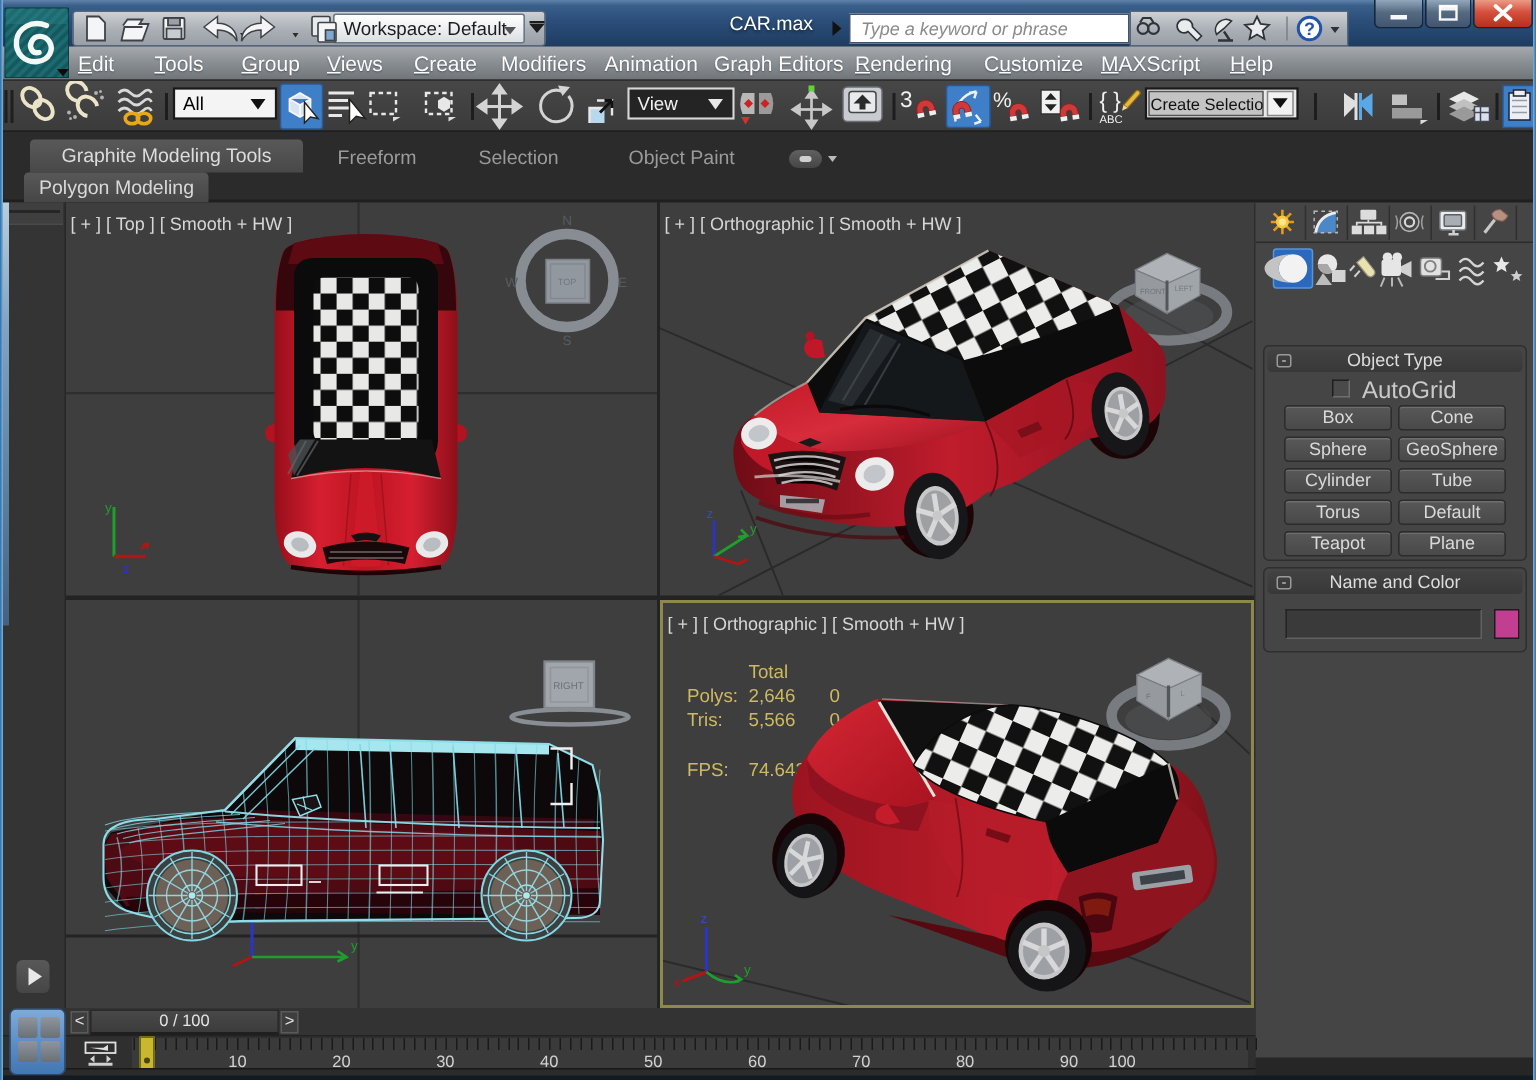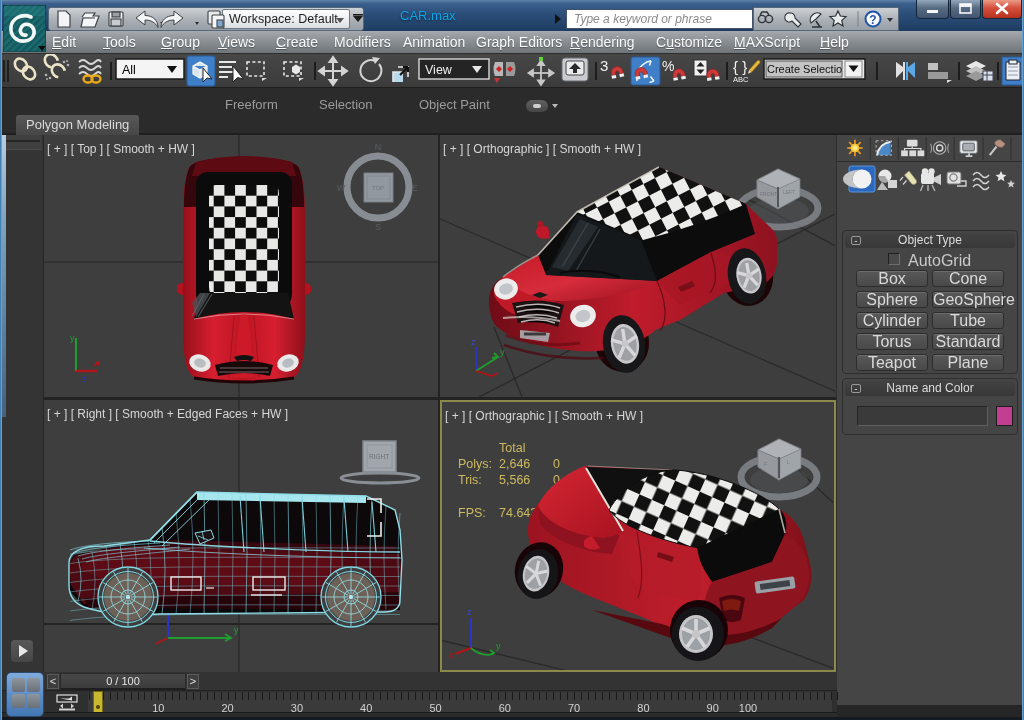--- a/index.html
+++ b/index.html
@@ -4,21 +4,21 @@
 <style>
 *{margin:0;padding:0;box-sizing:border-box;}
 html,body{width:1024px;height:720px;overflow:hidden;background:#262626;}
 body{font-family:"Liberation Sans",sans-serif;position:relative;}
 .abs{position:absolute;}
 
 #titlebar{left:0;top:0;width:1024px;height:31px;background:linear-gradient(#5f83a9 0%,#3a5f8b 12%,#2b4e79 45%,#24456d 72%,#1e3c61 100%);}
 #qbar{left:48px;top:7px;width:316px;height:24px;background:linear-gradient(#cdd1d5,#a9afb5 55%,#999fa6);border:1px solid #55657a;border-radius:3px;}
 #wsbox{left:222px;top:9px;width:128px;height:20px;background:linear-gradient(#ffffff,#dcdfe2);border:1px solid #6b7784;border-radius:2px;font-size:12.5px;color:#1c1c1c;line-height:18px;padding-left:6px;}
 #wsbox:after{content:"";position:absolute;right:5px;top:8px;border:4px solid transparent;border-top:5px solid #555;}
-#title-text{left:400px;top:8px;width:142px;text-align:left;color:#0ea5e9;font-size:13px;text-shadow:0 1px 2px #16283c;}
+#title-text{left:400px;top:8px;width:142px;text-align:right;color:#ffffff;font-size:13px;text-shadow:0 1px 2px #16283c;}
 #searchbox{left:566px;top:9px;width:187px;height:20px;background:#fff;border:1px solid #42536a;font-size:12px;color:#8a8a8a;font-style:italic;line-height:18px;padding-left:7px;}
 #sbar{left:753px;top:7px;width:146px;height:24px;background:linear-gradient(#cdd1d5,#a9afb5 55%,#999fa6);border:1px solid #55657a;}
 .winbtn{top:0;height:19px;border:1px solid #15263a;border-top:none;border-radius:0 0 4px 4px;color:#fff;}
 #btn-min{left:916px;width:33px;background:linear-gradient(#93a7bc,#566a81 45%,#415571);}
 #btn-max{left:950px;width:31px;background:linear-gradient(#93a7bc,#566a81 45%,#415571);}
 #btn-close{left:982px;width:40px;background:linear-gradient(#eb9b85,#d44f3c 45%,#b5311e);}
 
 #menubar{left:0;top:31px;width:1024px;height:23px;background:linear-gradient(#a6aaae,#8b9094 45%,#70757a);border-bottom:1px solid #2e2e2e;}
 .menu{position:absolute;top:3px;color:#fcfcfc;font-size:14px;text-shadow:0 1px 1px #50565c;}
 
@@ -47,21 +47,21 @@
 .vplabel{position:absolute;left:3px;top:7px;color:#d6d6d6;font-size:12px;white-space:nowrap;z-index:5;}
 .vpsvg{position:absolute;left:0;top:0;}
 
 #cmdpanel{left:836px;top:135px;width:188px;height:570px;background:#454545;font-size:12px;color:#cfcfcf;border-left:1px solid #2e2e2e;}
 #cptabs{position:absolute;left:0;top:0;width:188px;height:27px;border-bottom:1px solid #2d2d2d;}
 #stdprim{position:absolute;left:12px;top:65px;width:164px;height:19px;background:linear-gradient(#fdfdfd,#d5d8da);border:1px solid #1d1d1d;color:#000;font-size:13px;line-height:17px;padding-left:5px;}
 #stdprim:after{content:"";position:absolute;right:6px;top:7px;border:5px solid transparent;border-top:6px solid #111;}
 .rollout{position:absolute;left:5px;width:176px;border:1px solid #2e2e2e;border-radius:4px;}
 .rhead{position:relative;margin:2px;height:15px;background:linear-gradient(#424242,#383838);border-radius:3px;text-align:center;color:#dcdcdc;font-size:12px;line-height:15px;}
 .rhead .minus{position:absolute;left:6px;top:3px;width:10px;height:9px;border:1px solid #9a9a9a;border-radius:2px;color:#cfcfcf;font-size:10px;line-height:7px;text-align:center;}
-.obtn{position:absolute;width:72px;height:17px;background:linear-gradient(#585858,#494949);border:1px solid #2c2c2c;box-shadow:inset 0 1px 0 #6e6e6e;border-radius:3px;color:#d9d9d9;font-size:16px;text-align:center;line-height:15px;}
+.obtn{position:absolute;width:72px;height:17px;background:linear-gradient(#585858,#494949);border:1px solid #2c2c2c;box-shadow:inset 0 1px 0 #6e6e6e;border-radius:3px;color:#d9d9d9;font-size:12px;text-align:center;line-height:15px;}
 #agbox{position:absolute;left:45px;top:22px;width:12px;height:12px;background:#4a4a4a;border-top:1px solid #1f1f1f;border-left:1px solid #1f1f1f;border-right:1px solid #6e6e6e;border-bottom:1px solid #6e6e6e;}
 #aglabel{position:absolute;left:65px;top:21px;font-size:16px;color:#c9c9c9;}
 #ncfield{position:absolute;left:14px;top:27px;width:131px;height:20px;background:#3a3a3a;border-top:1px solid #242424;border-left:1px solid #242424;border-right:1px solid #606060;border-bottom:1px solid #606060;}
 #ncswatch{position:absolute;left:153px;top:27px;width:17px;height:20px;background:#c23e90;border:1px solid #1c1c1c;}
 
 #botarea{left:0;top:672px;width:1024px;height:48px;background:transparent;}
 #rowA{position:absolute;left:0;top:0;width:837px;height:19px;background:#333333;border-bottom:1px solid #222;}
 #layoutbtn{position:absolute;left:6px;top:0;width:38px;height:45px;background:linear-gradient(#7fabdb,#5b8cc4 55%,#4377b3);border-radius:5px;border:1px solid #2d4a68;z-index:3;}
 .pane{position:absolute;width:13px;height:14px;background:linear-gradient(#8f959d,#697078);border-radius:2px;}
 #tsl-l{position:absolute;left:47px;top:2px;width:12px;height:15px;background:#3e3e3e;border:1px solid #5a5a5a;color:#e0e0e0;font-size:11px;line-height:13px;text-align:center;}
@@ -327,20 +327,21 @@
  <path d="M1006,8 h14 v18 h-14 z" fill="#ecf0f4" stroke="#223"></path>
  <rect x="1009" y="6" width="8" height="4" fill="#ecf0f4" stroke="#223"></rect>
  <g stroke="#99a" stroke-width="1">
         <line x1="1008" y1="13" x2="1018" y2="13"></line>
         <line x1="1008" y1="17" x2="1018" y2="17"></line>
         <line x1="1008" y1="21" x2="1018" y2="21"></line>
       </g>
 </svg>
 </div>
 <div class="abs" id="ribbon">
+<span class="rtab active" style="left:20px;top:5px;width:182px;height:22px;text-align:center;padding-top:3px;">Graphite Modeling Tools</span>
 <span class="rtab" style="left:225px;top:9px;">Freeform</span>
 <span class="rtab" style="left:319px;top:9px;text-align:right;">Selection</span>
 <span class="rtab" style="left:419px;top:9px;">Object Paint</span>
 <span class="abs" id="rpill"></span>
     <span class="abs" id="rarrow"></span>
 <span class="abs" id="ptab">Polygon Modeling</span>
 </div>
 <div class="abs" id="leftstrip">
     <span id="lstop"></span>
     <span style="position:absolute;left:1px;top:0px;width:5px;height:282px;background:linear-gradient(180deg,#b8cdde,#7fa3c0 30%,#5a7f9e 70%,#45617e)"></span>
@@ -533,21 +534,20 @@
    <g stroke="#d8d8da" stroke-width="3.2">
               <path d="M309,141 l0,-13 M309,141 l11,-5 M309,141 l7,11 M309,141 l-7,11 M309,141 l-11,-5"></path>
             </g>
    <circle cx="309" cy="141" r="3.2" fill="#c8c8cb"></circle>
   </g>
   <path d="M64,210 Q110,226 163,223" fill="none" stroke="#50060e" stroke-width="2.5" opacity="0.7"></path>
  </g>
 </svg>
 </div>
 <div class="vp" id="vp-bl">
-      <span class="vplabel">[ + ] [ Right ] [ Smooth + Edged Faces + HW ]</span>
 <svg class="vpsvg" width="394" height="272" viewBox="0 0 394 272">
  <line x1="195" y1="0" x2="195" y2="272" stroke="#2e2e2e" stroke-width="1.5"></line>
  <line x1="0" y1="224" x2="394" y2="224" stroke="#232323" stroke-width="2"></line>
 
  <g opacity="0.93">
   <rect x="319" y="41" width="33" height="31" fill="#a9aeb5" stroke="#878c93" stroke-width="1.5"></rect>
   <rect x="323" y="45" width="25" height="23" fill="none" stroke="#989da4"></rect>
   <text x="335" y="59" font-size="6.5" fill="#70757c" text-anchor="middle" font-family="Liberation Sans">RIGHT</text>
   <ellipse cx="336" cy="78" rx="39" ry="5" fill="none" stroke="#8f949b" stroke-width="3"></ellipse>
  </g>
@@ -858,21 +858,21 @@
   <div class="rhead"><span class="minus">-</span>Object Type</div>
   <span id="agbox"></span>
       <span id="aglabel">AutoGrid</span>
   <span class="obtn" style="left:13px;top:39px;">Box</span>
       <span class="obtn" style="left:89px;top:39px;">Cone</span>
   <span class="obtn" style="left:13px;top:60px;">Sphere</span>
       <span class="obtn" style="left:89px;top:60px;">GeoSphere</span>
   <span class="obtn" style="left:13px;top:81px;">Cylinder</span>
       <span class="obtn" style="left:89px;top:81px;">Tube</span>
   <span class="obtn" style="left:13px;top:102px;">Torus</span>
-      <span class="obtn" style="left:89px;top:102px;">Standard</span>
+      <span class="obtn" style="left:89px;top:102px;">Default</span>
   <span class="obtn" style="left:13px;top:123px;">Teapot</span>
       <span class="obtn" style="left:89px;top:123px;">Plane</span>
  </div>
  <div class="rollout" style="top:243px;height:57px;">
   <div class="rhead"><span class="minus">-</span>Name and Color</div>
   <span id="ncfield"></span>
       <span id="ncswatch"></span>
  </div>
 </div>
 <div class="abs" id="botarea">

